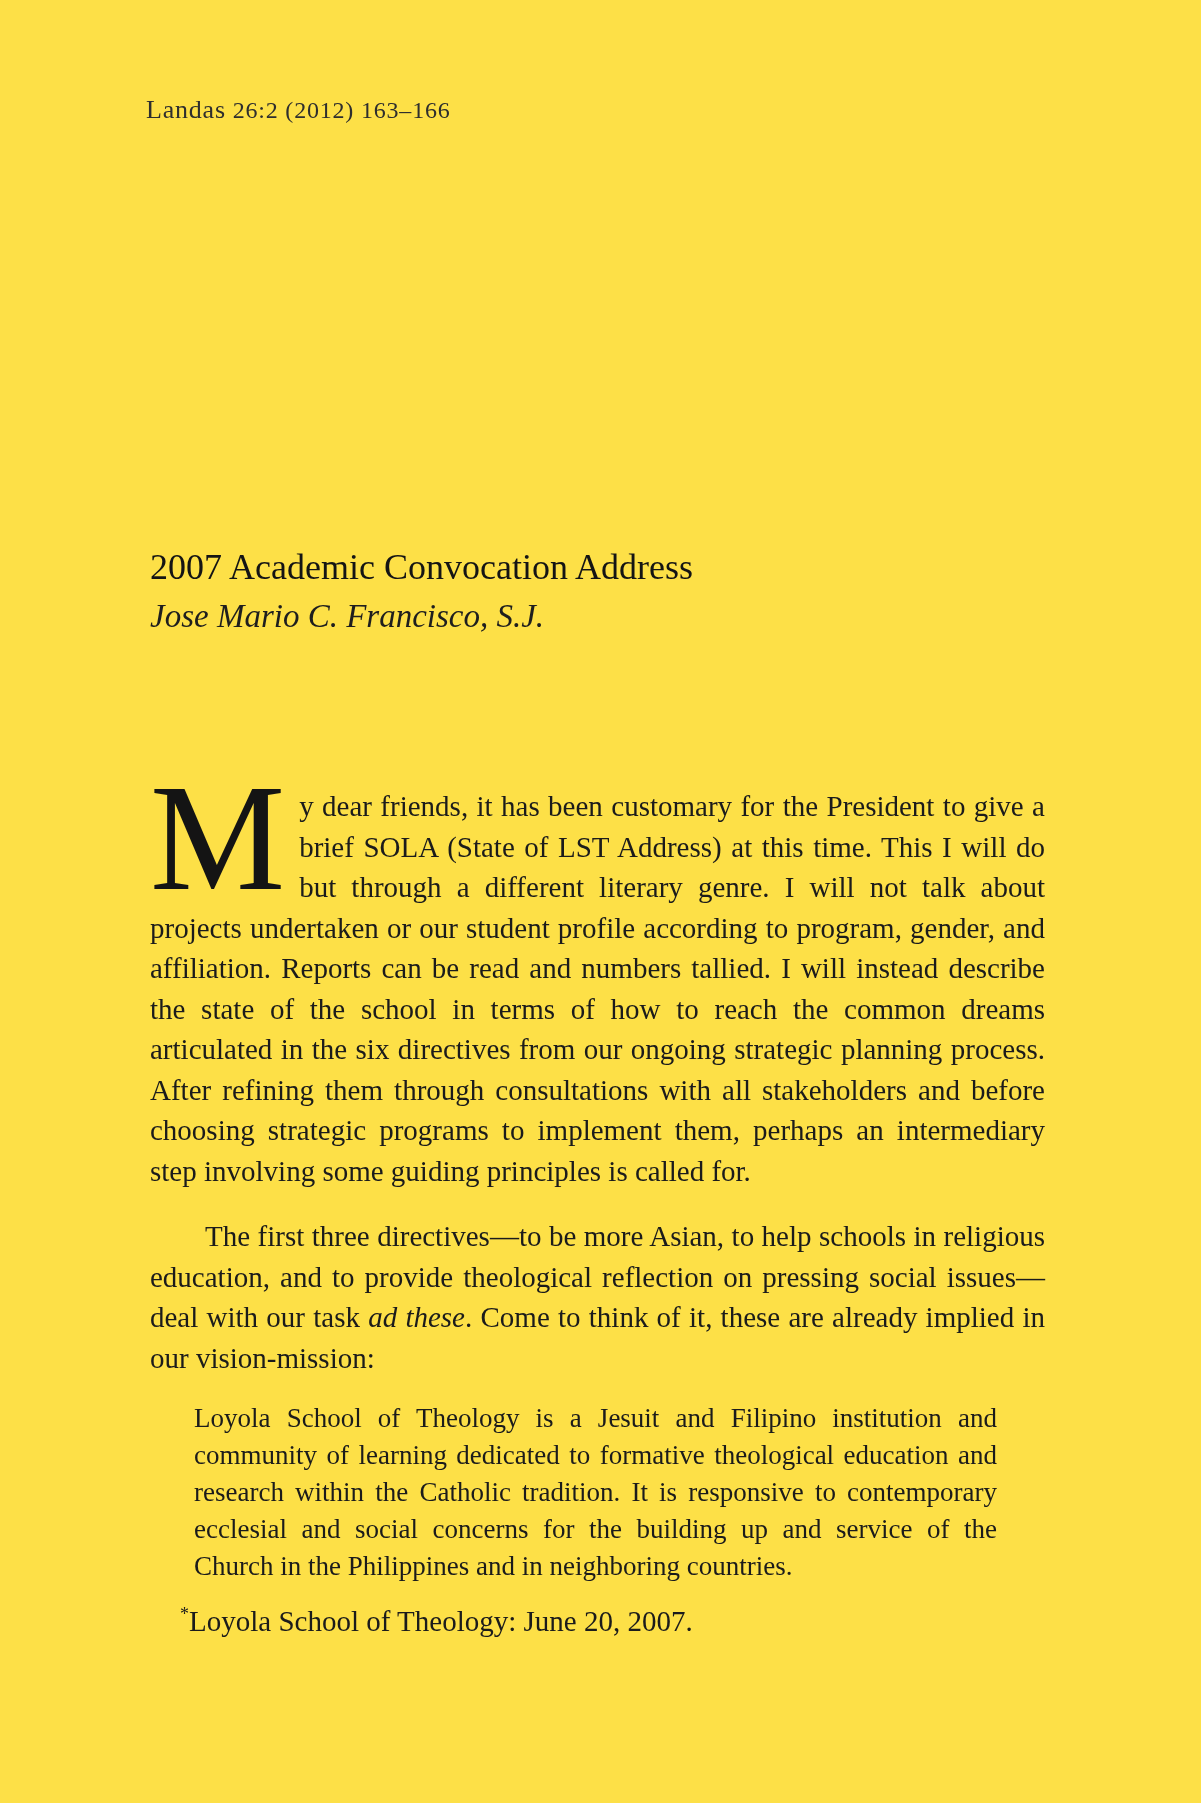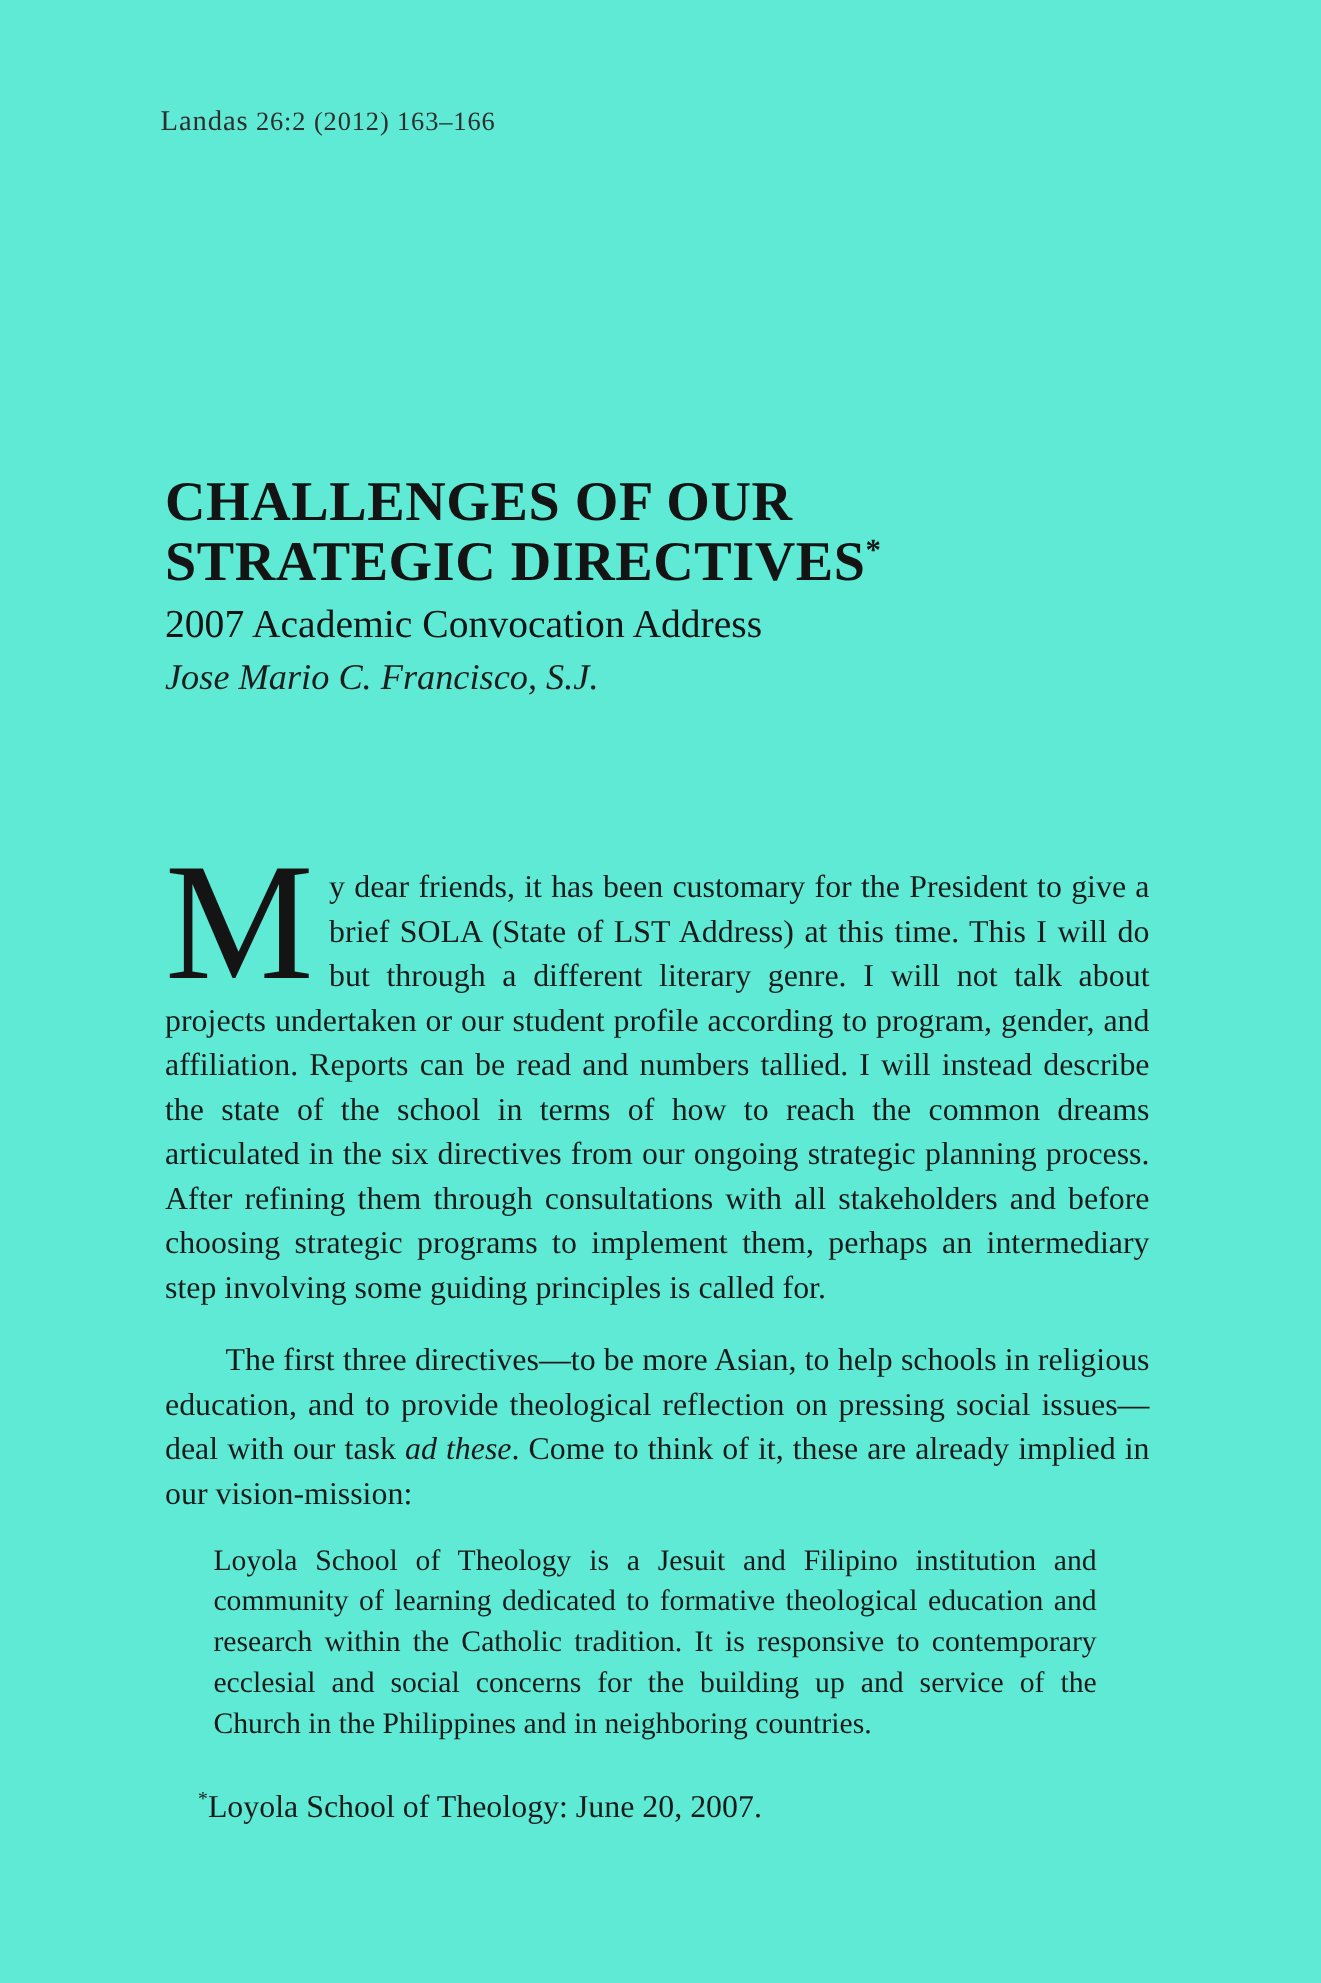--- a/index.html
+++ b/index.html
@@ -5,21 +5,21 @@
   html, body {
     margin: 0;
     padding: 0;
     background: #e8e8e8;
   }
   .page {
     position: relative;
     width: 1201px;
     height: 1803px;
     margin: 0 auto;
-    background: #5eead4;
+    background: #fde047;
     font-family: "Liberation Serif", serif;
     color: #1b1b1b;
     overflow: hidden;
   }
   .running-head {
     position: absolute;
     left: 146px;
     top: 95px;
     font-size: 24px;
     letter-spacing: 0.8px;
@@ -93,40 +93,39 @@
     font-style: italic;
   }
   .vision-quote {
     margin: 22px 48px 0 44px;
     font-size: 27px;
     line-height: 37px;
     text-align: justify;
     color: #1b1b1b;
   }
   .footnote {
-    margin-top: 38px;
+    margin-top: 16px;
     padding-left: 30px;
     font-size: 29px;
     line-height: 40px;
     text-align: left;
   }
   .footnote sup {
     font-size: 0.62em;
     vertical-align: super;
     line-height: 0;
   }
 </style>
 </head>
 <body>
 
 <div class="page">
 
   <div class="running-head"><span class="journal-name">Landas</span><span> 26:2 (2012) 163–166</span></div>
 
-  <h1 class="article-title"><span>CHALLENGES OF OUR</span><br><span>STRATEGIC DIRECTIVES</span><sup>*</sup></h1>
 
   <h2 class="article-subtitle">2007 Academic Convocation Address</h2>
 
   <div class="article-author">Jose Mario C. Francisco, S.J.</div>
 
   <div class="body-text">
 
     <p class="para-1"><span class="dropcap">M</span><span>y dear friends, it has been customary for the President to give a brief SOLA (State of LST Address) at this time. This I will do but through a different literary genre. I will not talk about projects undertaken or our student profile according to program, gender, and affiliation. Reports can be read and numbers tallied. I will instead describe the state of the school in terms of how to reach the common dreams articulated in the six directives from our ongoing strategic planning process. After refining them through consultations with all stakeholders and before choosing strategic programs to implement them, perhaps an intermediary step involving some guiding principles is called for.</span></p>
 
     <p class="para-2"><span>The first three directives—to be more Asian, to help schools in religious education, and to provide theological reflection on pressing social issues—deal with our task </span><em>ad these</em><span>. Come to think of it, these are already implied in our vision-mission:</span></p>

